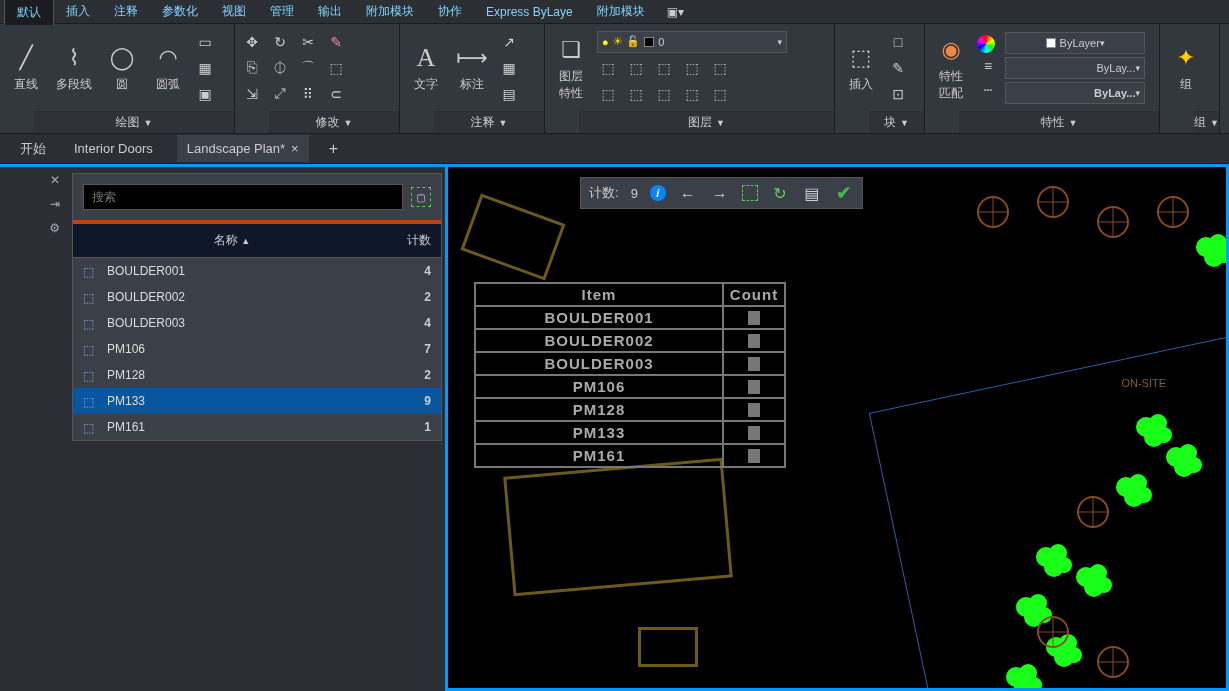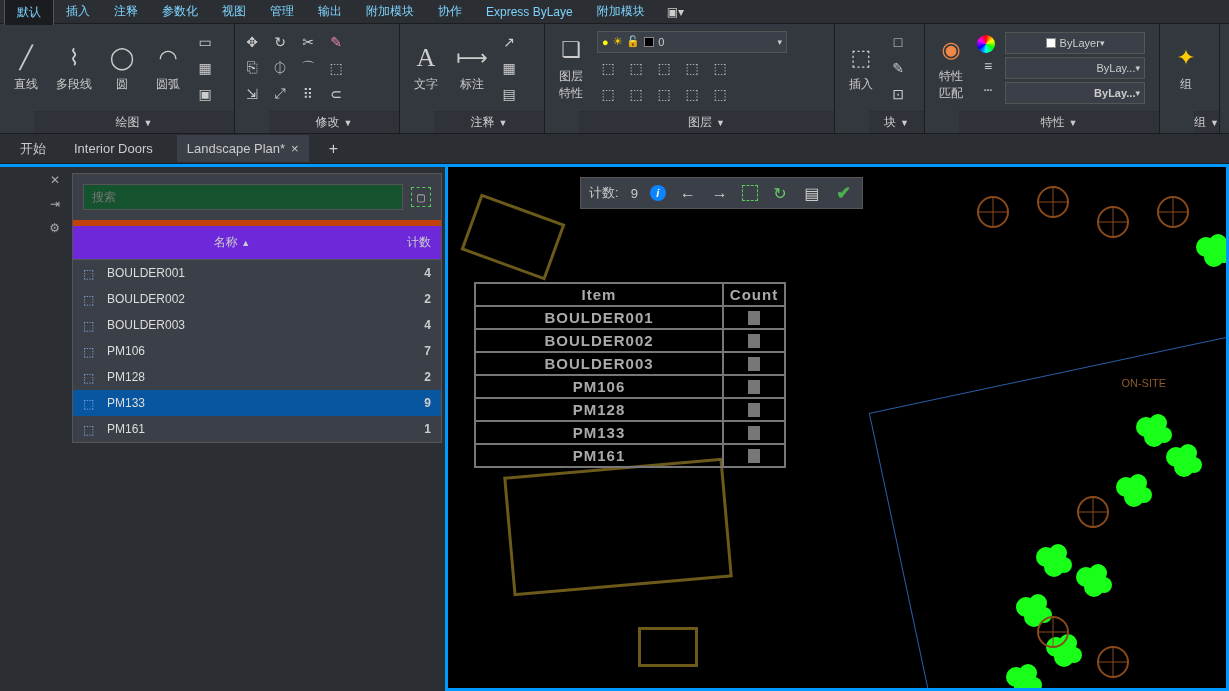--- a/index.html
+++ b/index.html
@@ -33,23 +33,23 @@
 
 
 .main { position: relative; height: calc(691px - 164px); border-top: 3px solid #0099ff; }
 
 
 .rail { position: absolute; left: 0; top: 0; width: 70px; height: 100%; background: #2b2e33; display: flex; flex-direction: column; align-items: flex-end; padding: 6px 10px; gap: 10px; font-size: 12px; color: #aaa; }
 
 
 .countpanel { position: absolute; left: 72px; top: 6px; width: 370px; background: #3b3f47; border: 1px solid #555; display: flex; flex-direction: column; }
 .cp-search { display: flex; padding: 10px; gap: 8px; align-items: center; }
-.cp-search input { flex: 1; height: 26px; background: #14532d; border: 1px solid #555; color: #999; padding: 0 8px; font-size: 12px; }
+.cp-search input { flex: 1; height: 26px; background: #000000; border: 1px solid #555; color: #999; padding: 0 8px; font-size: 12px; }
 .cp-search .selicon { width: 20px; height: 20px; border: 1px dashed #5c5; display: flex; justify-content: center; align-items: center; font-size: 10px; }
-.cp-head { display: flex; background: #6d28d9; border-top: 6px solid #c2410c; border-bottom: 1px solid #555; font-size: 12px; padding: 8px 10px; }
+.cp-head { display: flex; background: #0f172a; border-top: 4px solid #c2410c; border-bottom: 1px solid #555; font-size: 12px; padding: 8px 10px; }
 .cp-head .nm { flex: 1; text-align: center; }
 .cp-head .ct { width: 50px; text-align: right; }
 .cp-row { display: flex; align-items: center; padding: 6px 10px; font-size: 12px; gap: 8px; }
 .cp-row.sel { background: #0855a0; }
 .cp-row .blkico { width: 16px; height: 12px; color: #8ab4f8; font-size: 12px; }
 .cp-row .nm { flex: 1; color: #ddd; }
 .cp-row .ct { width: 30px; text-align: right; font-weight: bold; }
 
 
 .canvas { position: absolute; left: 445px; top: 0; right: 0; bottom: 0; background: #000; border-left: 3px solid #0099ff; border-right: 3px solid #0099ff; border-bottom: 3px solid #0099ff; overflow: hidden; padding-left: 7px; }

